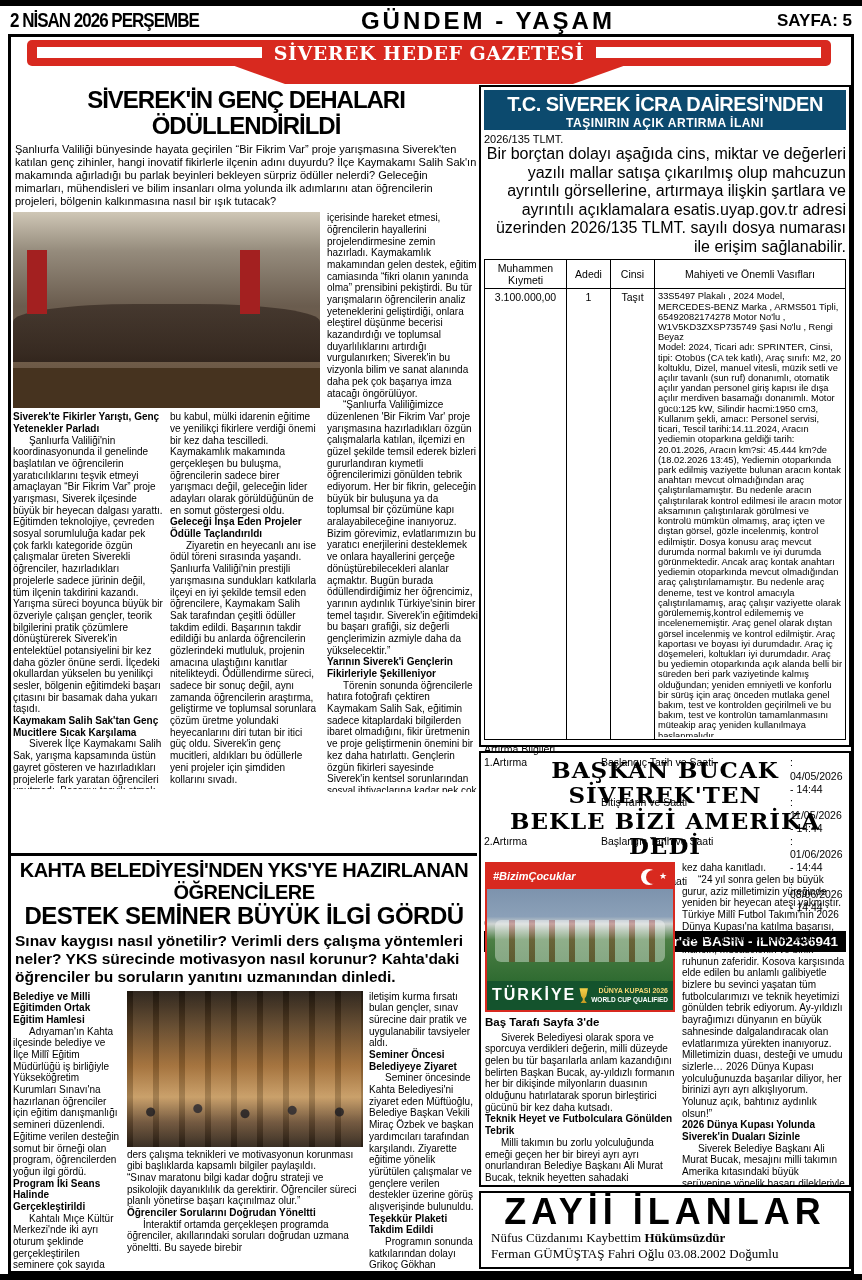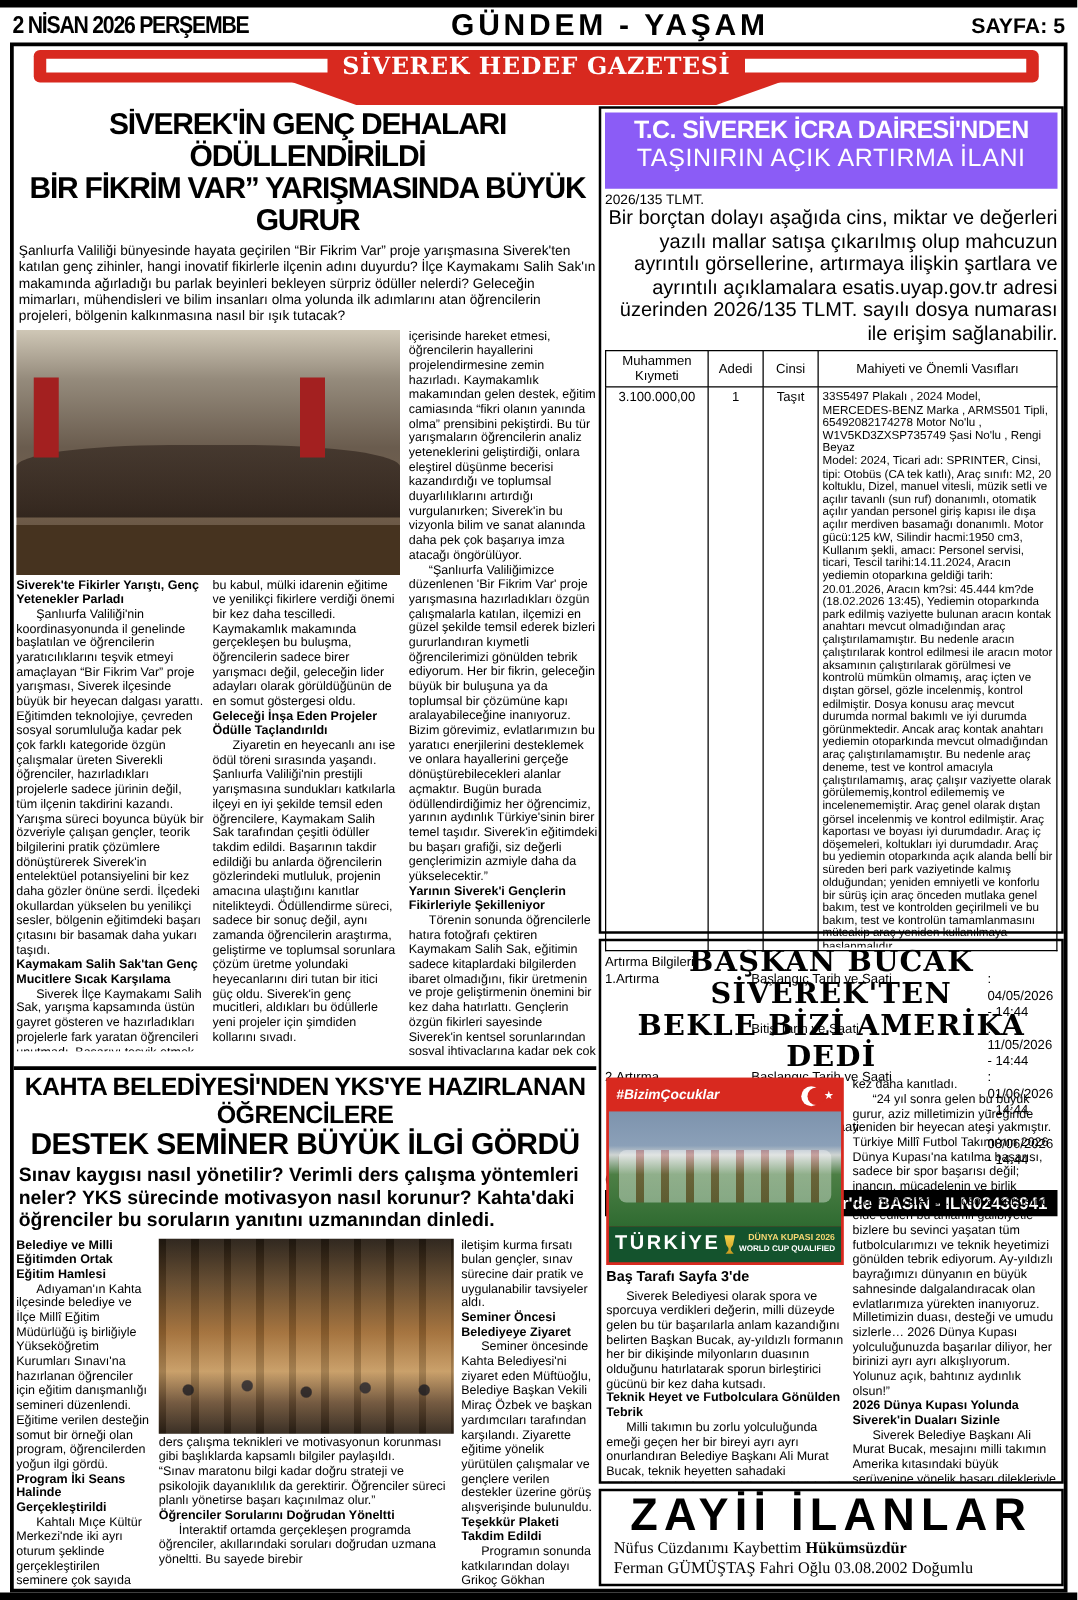--- a/index.html
+++ b/index.html
@@ -46,23 +46,23 @@
   .photo1 .flag.f1 { left:14px; } .photo1 .flag.f2 { right:60px; }
   .photo1 .crowd { position:absolute; left:0; right:0; top:92px; height:58px;
     background:linear-gradient(180deg,rgba(40,28,22,.55),rgba(30,20,15,.75)); border-radius:40% 40% 0 0/30% 30% 0 0; }
   .photo1 .desk { position:absolute; bottom:0; left:0; right:0; height:40px; background:#46331f; }
   .al-cols { display:flex; gap:7px; margin-top:3px; }
   .al-col { width:150px; height:378px; overflow:hidden; }
   .al-col3 { width:152px; height:580px; overflow:hidden; }
 
   
   .icra { position:absolute; left:468px; top:48px; width:372px; height:662px; border:2px solid #000; padding:3px; }
-  .icra-head { background:#8b5cf6; color:#fff; text-align:center; padding:3px 0 12px; }
+  .icra-head { background:#0c4a6e; color:#fff; text-align:center; padding:3px 0 0; }
   .icra-t1 { font-weight:bold; font-size:20px; letter-spacing:-0.5px; }
-  .icra-t2 { font-weight:normal; font-size:20px; letter-spacing:0.5px; }
+  .icra-t2 { font-weight:bold; font-size:12px; letter-spacing:0.5px; }
   .icra-case { font-size:11px; margin-top:3px; }
   .icra-intro { font-size:16px; line-height:1.16;text-align:right; }
   .icra-table { width:100%; border-collapse:collapse; margin-top:3px; }
   .icra-table th, .icra-table td { border:1px solid #000; vertical-align:top; padding:2px 3px; }
   .icra-table th { font-weight:normal; font-size:10.5px; text-align:center; vertical-align:middle; }
   .cell-c { text-align:center; font-size:10.5px; }
   .cell-desc { font-size:9.3px; line-height:1.1; white-space:pre-line; height:446px; overflow:hidden; }
   .auction { font-size:10.5px; margin-top:3px; line-height:1.25; }
   .auc-row { display:flex;gap:29px; }
   .auc-row .c1 { width:88px; } .auc-row .c2 { width:160px; } .auc-row .c3 { flex:1; }
@@ -142,21 +142,20 @@
   <div class="banner">
     <div class="banner-bar"></div>
     <div class="banner-trap"></div>
     <div class="banner-stripe stripe-l"></div>
     <div class="banner-stripe stripe-r"></div>
     <div class="banner-text">SİVEREK HEDEF GAZETESİ</div>
   </div>
 
   <div class="article-left">
     <div class="al-h">SİVEREK'İN GENÇ DEHALARI ÖDÜLLENDİRİLDİ</div>
-    <div class="al-h">BİR FİKRİM VAR” YARIŞMASINDA BÜYÜK GURUR</div>
     <p class="al-lead">Şanlıurfa Valiliği bünyesinde hayata geçirilen “Bir Fikrim Var” proje yarışmasına Siverek'ten katılan genç zihinler, hangi inovatif fikirlerle ilçenin adını duyurdu? İlçe Kaymakamı Salih Sak'ın makamında ağırladığı bu parlak beyinleri bekleyen sürpriz ödüller nelerdi? Geleceğin mimarları, mühendisleri ve bilim insanları olma yolunda ilk adımlarını atan öğrencilerin projeleri, bölgenin kalkınmasına nasıl bir ışık tutacak?</p>
     <div class="al-body">
       <div class="al-stack">
         <div class="photo1">
           <div class="crowd"></div>
           <div class="flag f1"></div>
           <div class="flag f2"></div>
           <div class="desk"></div>
         </div>
         <div class="al-cols">

